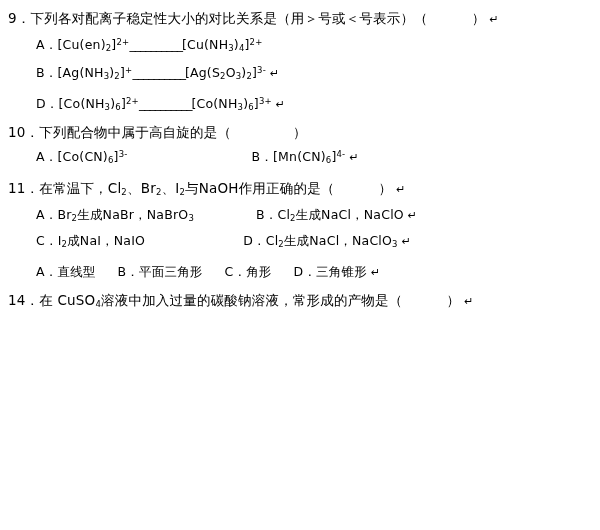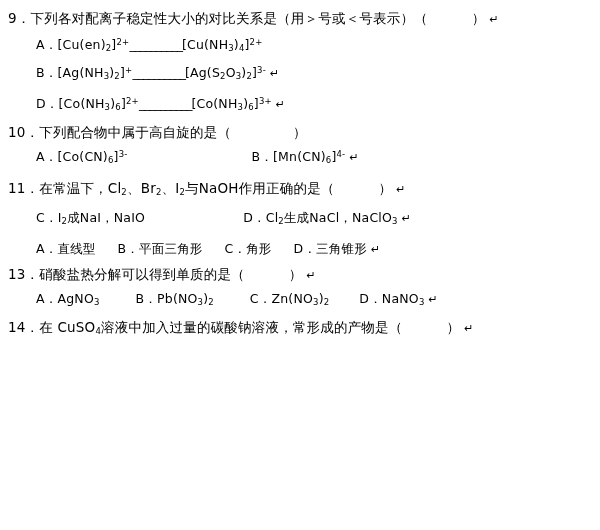--- a/index.html
+++ b/index.html
@@ -85,38 +85,34 @@
     <div class="spacer-sm"></div>
     <div class="optline">A．[Co(CN)<sub>6</sub>]<sup>3-</sup><span class="gap-b"></span><span class="gap-b"></span>B．[Mn(CN)<sub>6</sub>]<sup>4-</sup><span class="pilcrow">↵</span></div>
     <div class="spacer-sm"></div>
   </div>
 
   <div class="spacer-sm"></div>
 
   <div class="qblock">
     <div class="stem">11．在常温下，Cl<sub>2</sub>、Br<sub>2</sub>、I<sub>2</sub>与NaOH作用正确的是（<span class="gap-a"></span>）<span class="pilcrow">↵</span></div>
     <div class="spacer-sm"></div>
+    <div class="optline">A．Br<sub>2</sub>生成NaBr，NaBrO<sub>3</sub><span class="gap-b"></span>B．Cl<sub>2</sub>生成NaCl，NaClO<span class="pilcrow">↵</span></div>
     <div class="spacer-sm"></div>
     <div class="optline">C．I<sub>2</sub>成NaI，NaIO<span class="gap-b"></span><span class="gap-c"></span>D．Cl<sub>2</sub>生成NaCl，NaClO<sub>3</sub><span class="pilcrow">↵</span></div>
   </div>
 
   <div class="spacer-sm"></div>
 
   <div class="qblock">
     <div class="spacer-sm"></div>
     <div class="optline">A．直线型<span class="gap-e"></span>B．平面三角形<span class="gap-e"></span>C．角形<span class="gap-e"></span>D．三角锥形<span class="pilcrow">↵</span></div>
   </div>
 
   <div class="spacer-sm"></div>
 
-  <div class="qblock">
-    <div class="stem">13．硝酸盐热分解可以得到单质的是（<span class="gap-a"></span>）<span class="pilcrow">↵</span></div>
-    <div class="spacer-sm"></div>
-    <div class="optline">A．AgNO<sub>3</sub><span class="gap-c"></span>B．Pb(NO<sub>3</sub>)<sub>2</sub><span class="gap-c"></span>C．Zn(NO<sub>3</sub>)<sub>2</sub><span class="gap-d"></span>D．NaNO<sub>3</sub><span class="pilcrow">↵</span></div>
-  </div>
 
   <div class="spacer-sm"></div>
 
   <div class="qblock">
     <div class="stem">14．在 CuSO<sub>4</sub>溶液中加入过量的碳酸钠溶液，常形成的产物是（<span class="gap-a"></span>）<span class="pilcrow">↵</span></div>
     <div class="spacer-sm"></div>
   </div>
 
 </div>
 

